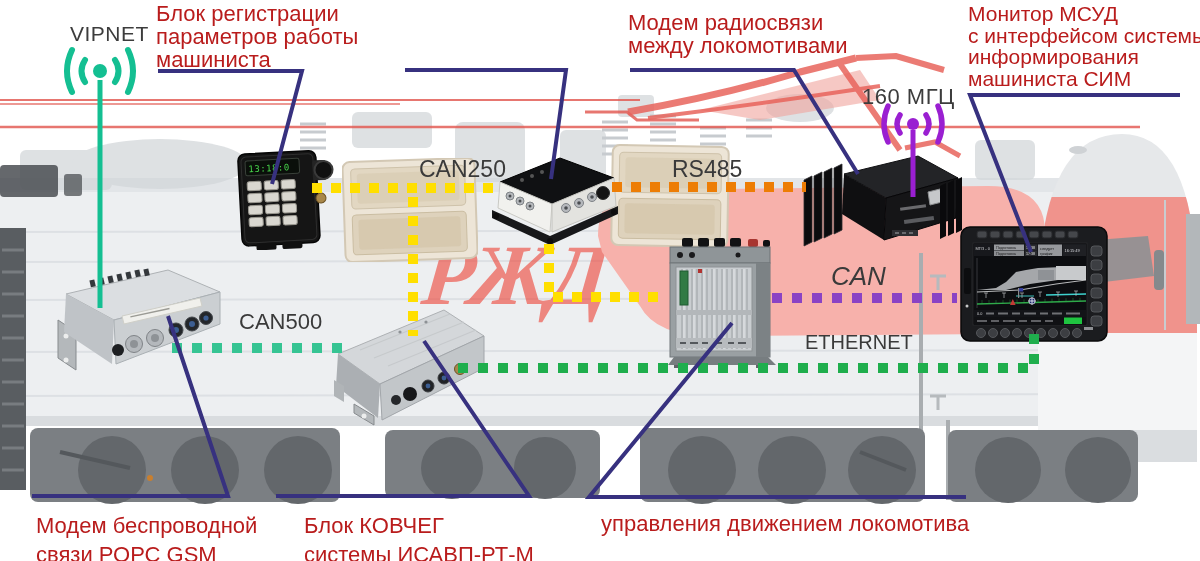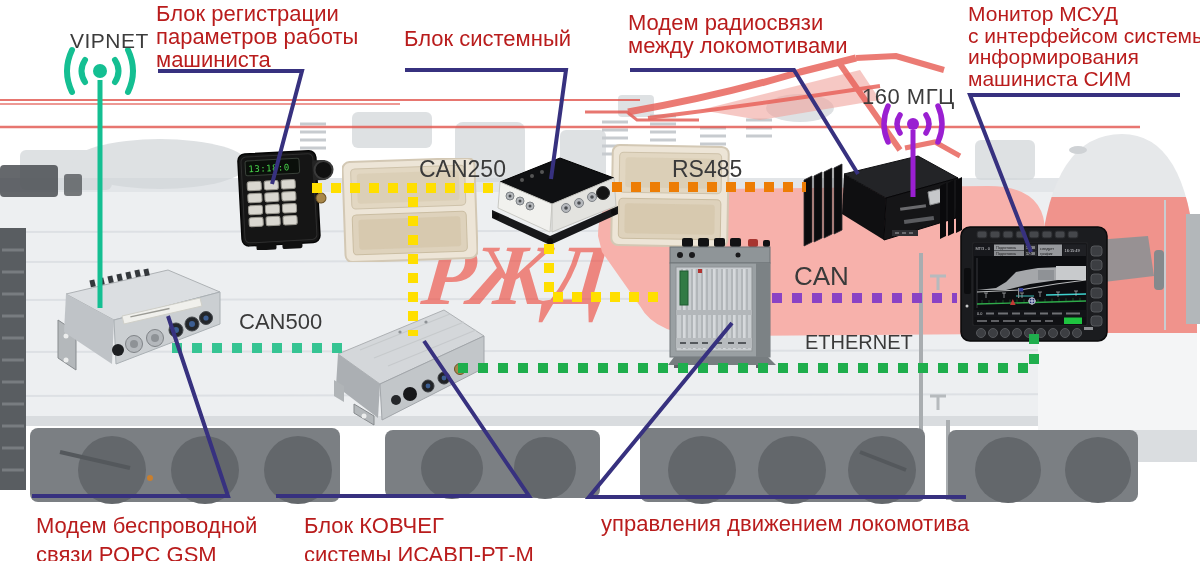--- a/index.html
+++ b/index.html
@@ -491,32 +491,29 @@
         <path d="M900,115 Q894,124 900,133"></path>
         <path d="M888,106 Q880,124 888,142"></path>
         <path d="M926,115 Q932,124 926,133"></path>
         <path d="M938,106 Q946,124 938,142"></path>
         <path d="M913,130 L913,197" stroke-width="5" stroke-linecap="butt"></path>
       </g>
       <circle cx="913" cy="124" r="6" fill="#9a1fd1"></circle>
     </g>
   </svg>
 
-  <div class="ant-label" style="left:70px;top:29px;font-size:21px;">VIPNET</div>
+  <div class="ant-label" style="left:70px;top:22px;font-size:21px;">VIPNET</div>
   <div class="ant-label" style="left:862px;top:84px;font-size:22px;">160 МГЦ</div>
 
   <div class="callout-label" style="left:156px;top:2px;">
     <span class="lline">Блок регистрации</span>
     <span class="lline">параметров работы</span>
     <span class="lline">машиниста</span>
   </div>
 
-  <div class="callout-label" style="left:404px;top:27px;">
-    <span class="lline">Блок системный</span>
-  </div>
 
   <div class="callout-label" style="left:628px;top:11px;">
     <span class="lline">Модем радиосвязи</span>
     <span class="lline">между локомотивами</span>
   </div>
 
   <div class="callout-label msud-label" style="left:968px;top:3px;">
     <span class="lline">Монитор МСУД</span>
     <span class="lline">с интерфейсом системы</span>
     <span class="lline">информирования</span>
@@ -532,17 +529,17 @@
     <span class="lline">Блок КОВЧЕГ</span>
     <span class="lline">системы ИСАВП-РТ-М</span>
   </div>
 
   <div class="callout-label bottom-label" style="left:601px;top:509px;">
     <span class="lline">управления движением локомотива</span>
   </div>
 
   <div class="bus-label" style="left:371px;top:156px;font-size:23px;margin-left:48px;">CAN250</div>
   <div class="bus-label" style="left:672px;top:156px;font-size:23px;">RS485</div>
-  <div class="bus-label" style="left:794px;top:261px;font-size:26px;">CAN</div>
+  <div class="bus-label" style="left:831px;top:261px;font-size:26px;font-style:italic;">CAN</div>
   <div class="bus-label" style="left:805px;top:331px;font-size:20px;">ETHERNET</div>
   <div class="bus-label" style="left:239px;top:309px;font-size:22px;text-align:right;">CAN500</div>
 
 </div>
 
 </body></html>

